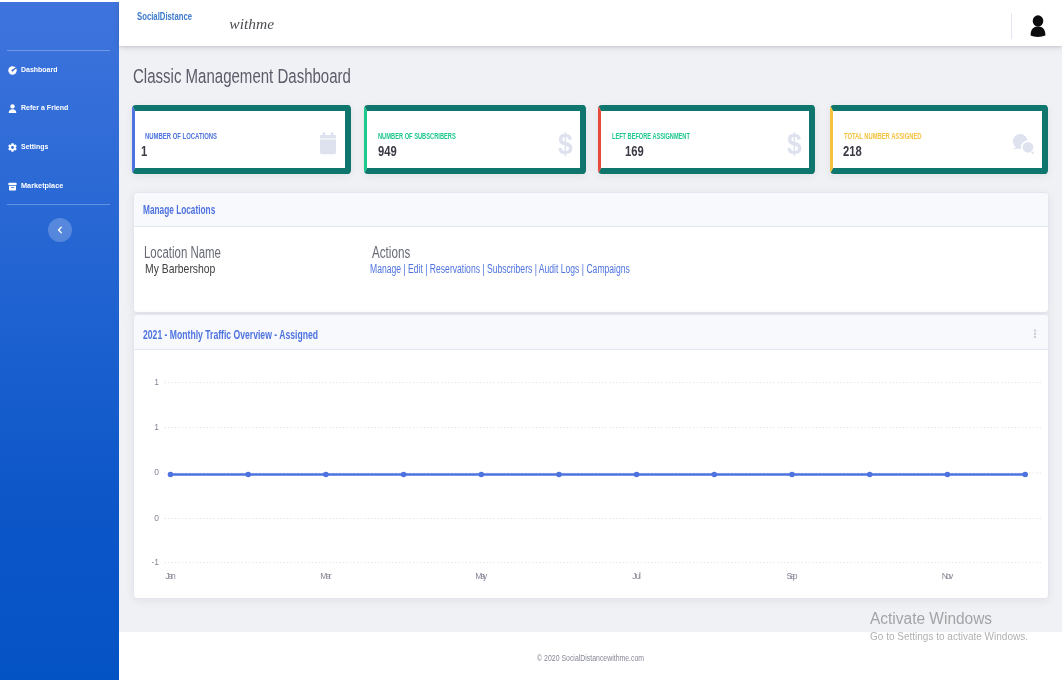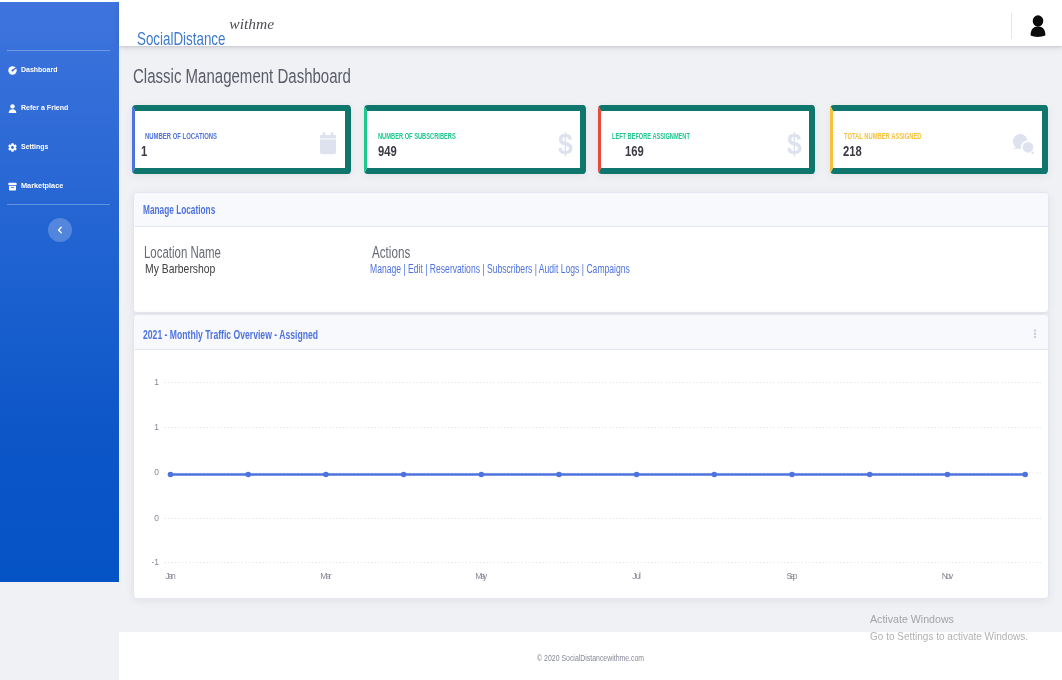--- a/index.html
+++ b/index.html
@@ -1,36 +1,36 @@
 <!DOCTYPE html>
 <html><head>
 <meta charset="utf-8">
 <style>
   html,body{margin:0;padding:0;}
   body{width:1062px;height:680px;position:relative;overflow:hidden;
        background:#f0f1f5;font-family:"Liberation Sans",sans-serif;}
   .abs{position:absolute;}
   .cx{display:inline-block;transform-origin:0 50%;white-space:pre;}
   
-  #sidebar{position:absolute;left:0;top:2px;width:119px;height:580px;
+  #sidebar{position:absolute;left:0;top:2px;width:119px;height:678px;
     background:linear-gradient(180deg,#3f74dd 0%,#2264d2 40%,#0c56c8 75%,#0453c5 100%);}
   #topstrip{position:absolute;left:0;top:0;width:119px;height:2px;background:#fff;}
   .sdiv{position:absolute;left:7px;width:103px;height:0;
     border-top:1px solid rgba(255,255,255,.28);}
   .mi{position:absolute;left:8px;height:10px;color:#fff;font-weight:bold;
       font-size:8px;line-height:10px;}
   .mi svg{position:absolute;left:0;top:1px;}
   .mi .mtx{position:absolute;left:12.6px;top:0;}
   #toggle{position:absolute;left:47.5px;top:216px;width:24px;height:24px;
     border-radius:50%;background:rgba(255,255,255,.22);}
   
   #topbar{position:absolute;left:119px;top:0;width:943px;height:46px;background:#fff;
     box-shadow:0 2px 6px rgba(58,59,69,.13), 0 1px 2px rgba(58,59,69,.12);}
-  #logo{position:absolute;left:17.8px;top:24px;line-height:30px;white-space:nowrap;
-        font-weight:normal;font-size:19px;color:#3e7bcb;}
+  #logo{position:absolute;left:17.8px;top:1px;line-height:30px;white-space:nowrap;
+        font-weight:bold;font-size:11px;color:#3e7bcb;}
   #logo2{position:absolute;left:110.3px;top:9.4px;line-height:30px;font-weight:normal;
         font-family:"Liberation Serif",serif;font-style:italic;font-size:15.5px;color:#4a4d52;}
   #tdiv{position:absolute;left:891.5px;top:13px;height:26px;width:0;border-left:1px solid #e3e6f0;}
   
   #h1{position:absolute;left:133px;top:65px;font-size:19.7px;font-weight:400;color:#5a5c69;line-height:23px;}
   
   .scard{position:absolute;top:104.5px;height:69px;background:#fff;box-sizing:border-box;
     border:6px solid #0f766e;border-radius:4px;box-shadow:0 2px 8px rgba(58,59,69,.08);}
   .slabel{position:absolute;left:11px;top:21px;font-size:8.4px;font-weight:bold;line-height:9px;}
   .snum{position:absolute;left:11px;top:33px;font-size:15px;font-weight:bold;color:#3a3b45;line-height:13px;}
@@ -46,21 +46,21 @@
   #mcard .chead{height:34px;}
   .mlabel{font-size:16px;color:#686a75;line-height:13px;}
   
   #ccard{top:314px;height:284.5px;}
   #ccard .chead{height:35px;}
   
   #footer{position:absolute;left:119px;top:632px;width:943px;height:48px;background:#fff;}
   #fcop{position:absolute;left:0;top:21px;width:100%;text-align:center;font-size:9px;color:#858796;line-height:10px;}
   #fcop span{transform-origin:50% 50%;}
   
-  #wm1{position:absolute;left:870px;top:610.5px;font-size:11px;color:rgba(112,112,112,.6);line-height:16px;z-index:9;text-align:center;}
+  #wm1{position:absolute;left:870px;top:610.5px;font-size:16px;color:rgba(112,112,112,.6);line-height:16px;z-index:9;text-align:center;}
   #wm2{position:absolute;left:869.5px;top:630px;font-size:11px;color:rgba(112,112,112,.55);line-height:13px;z-index:9;}
   
   #t_dash{transform:scaleX(0.873);} #t_refer{transform:scaleX(0.881);}
   #t_set{transform:scaleX(0.868);}  #t_mark{transform:scaleX(0.915);}
   #t_logo1{transform:scaleX(0.704);} #t_h1{transform:scaleX(0.763);}
   #t_l1{transform:scaleX(0.708);}  #t_l2{transform:scaleX(0.682);}
   #t_l3{transform:scaleX(0.671);}  #t_l4{transform:scaleX(0.693);}
   #t_mt{transform:scaleX(0.637);}  #t_ln{transform:scaleX(.715);}
   #t_mb{transform:scaleX(0.798);}  #t_ac{transform:scaleX(0.729);}
   #t_lk{transform:scaleX(0.687);}  #t_ct{transform:scaleX(0.663);}

